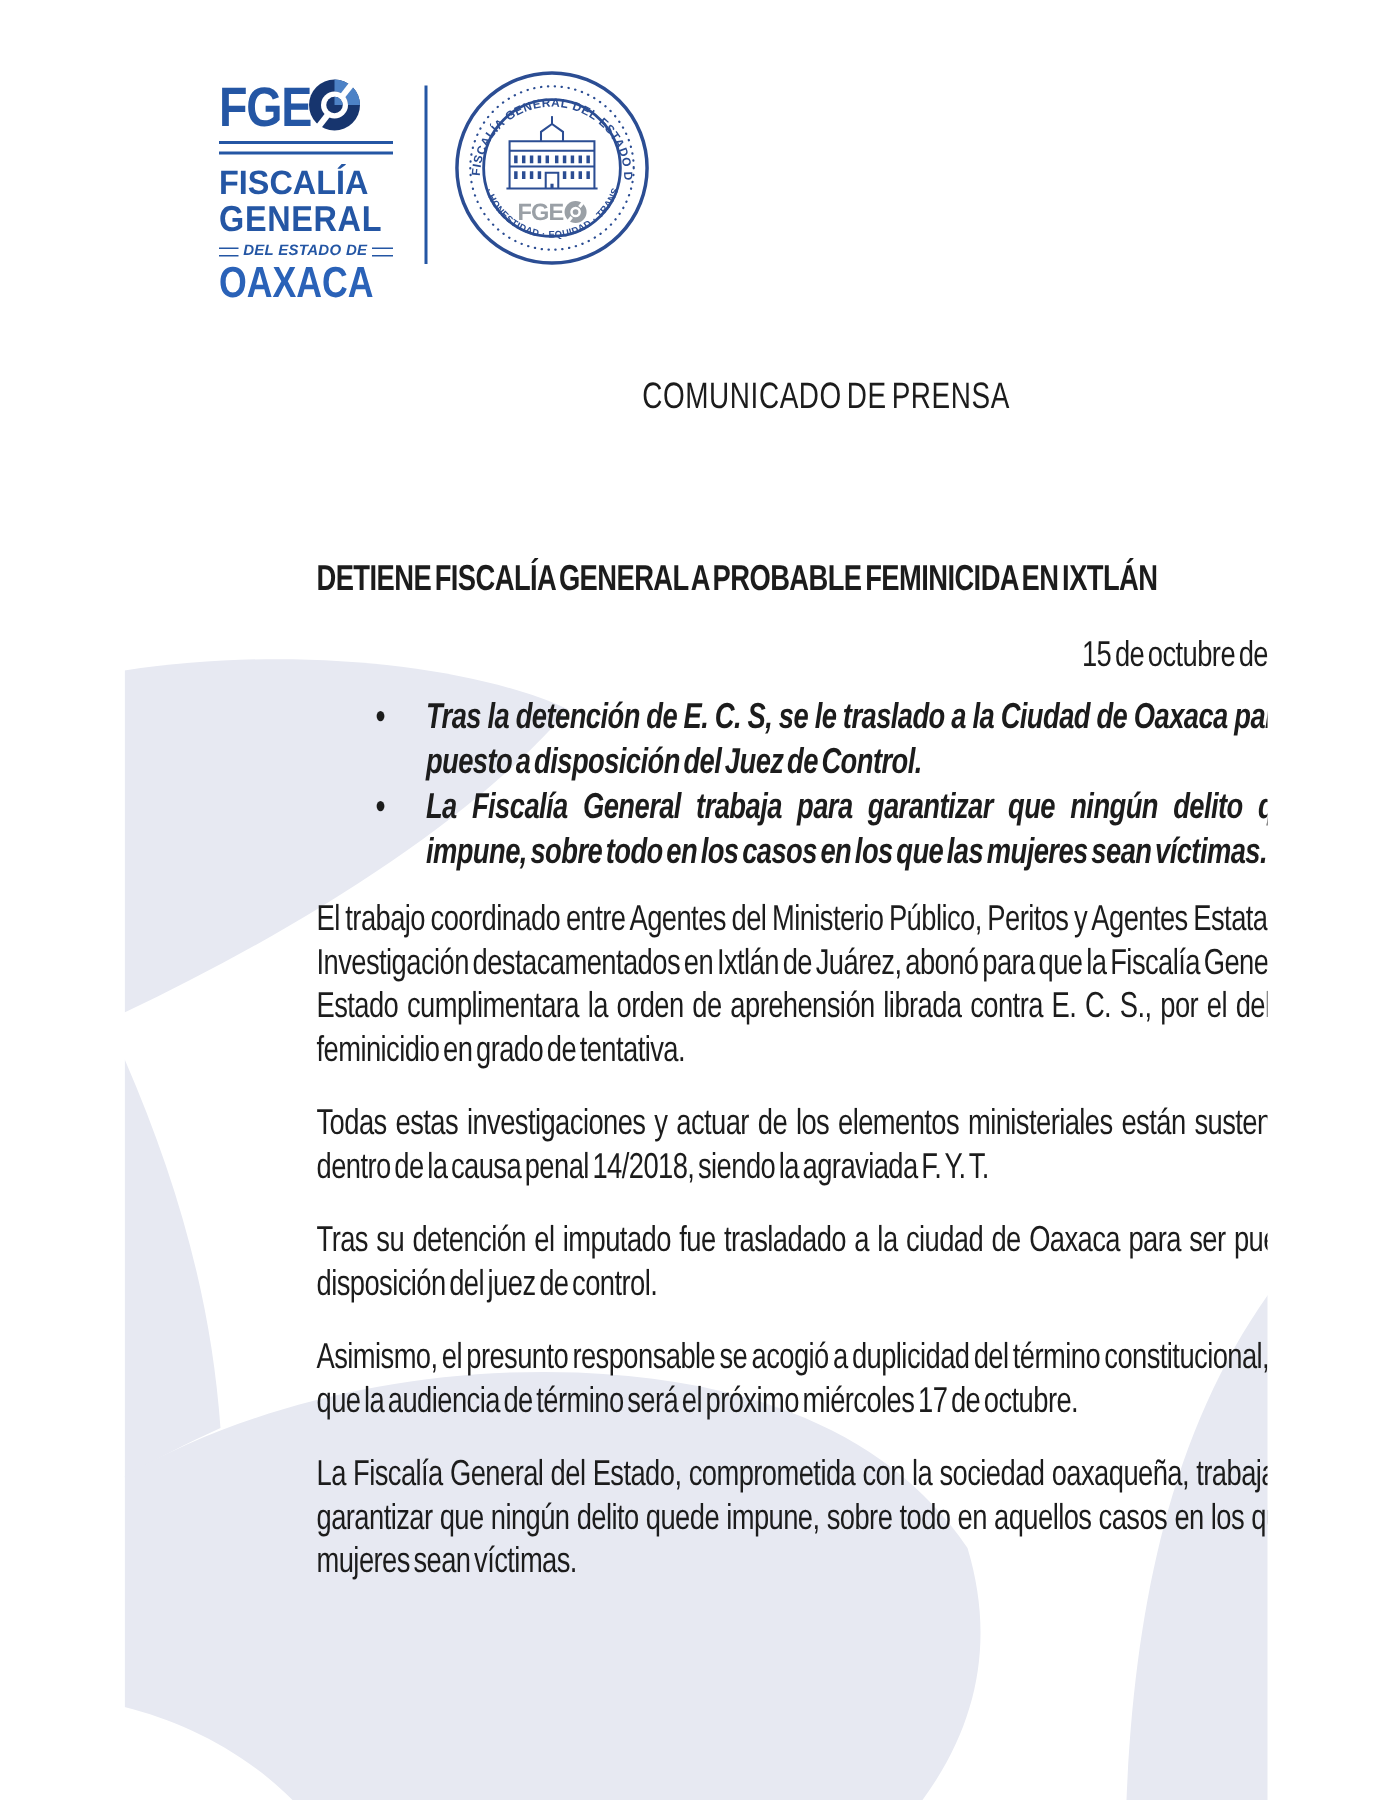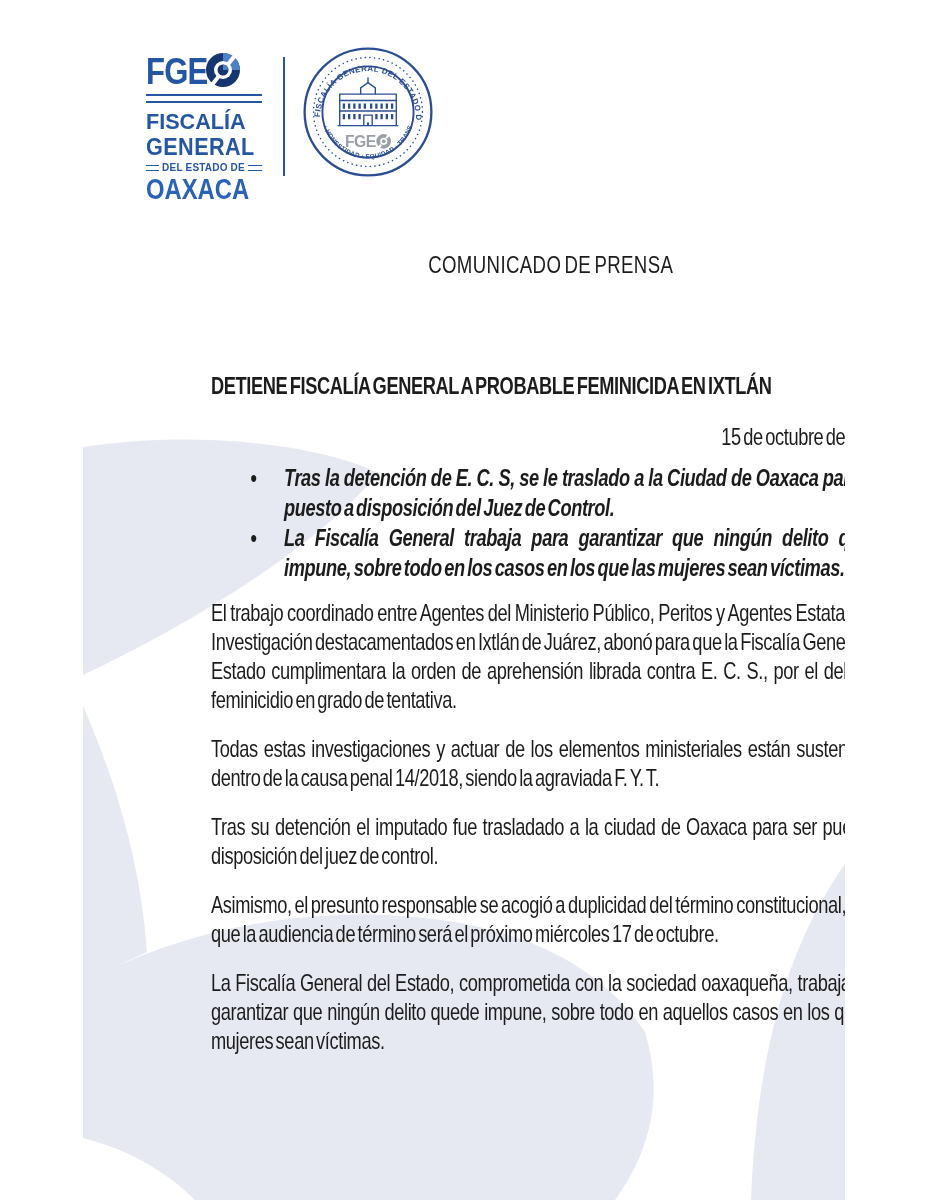--- a/index.html
+++ b/index.html
@@ -22,21 +22,21 @@
   }
   .fgeo-o{margin-left:-14px;flex:0 0 auto;}
   .rule2{height:3px;border-top:2.5px solid;border-bottom:0;margin-top:4px;}
   .rule2 + .rule2{margin-top:2px;}
   .wm-fiscalia{font-weight:bold;font-size:22.5px;line-height:24px;margin-top:4px;
     transform:scaleX(0.96);transform-origin:left center;letter-spacing:0px;}
   .wm-general{font-weight:bold;font-size:24px;line-height:24px;margin-top:1px;
     transform:scaleX(0.90);transform-origin:left center;letter-spacing:0.5px;}
   .estado-row{display:flex;align-items:center;gap:3px;margin-top:3px;}
   .estado-row .sline{flex:1;height:4px;border-top:1.5px solid;border-bottom:1.5px solid;}
-  .wm-estado{font-weight:bold;font-size:10px;letter-spacing:0.2px;white-space:nowrap;}
+  .wm-estado{font-weight:bold;font-size:10px;letter-spacing:0.2px;white-space:nowrap;font-style:italic;}
   .wm-oaxaca{font-weight:bold;font-size:29px;line-height:29px;margin-top:2px;
     transform:scaleX(0.82);transform-origin:left center;letter-spacing:0px;}
   .logo-divider{position:absolute;left:200px;top:57px;width:2.5px;height:119px;z-index:2;}
   .seal{position:absolute;left:219px;top:46px;z-index:2;}
   
   .column{
     position:absolute;left:128px;top:0;width:894px;z-index:1;
     transform:scaleX(0.76);transform-origin:left top;
     font-size:24px;letter-spacing:-0.5px;word-spacing:-3px;line-height:29px;
   }

